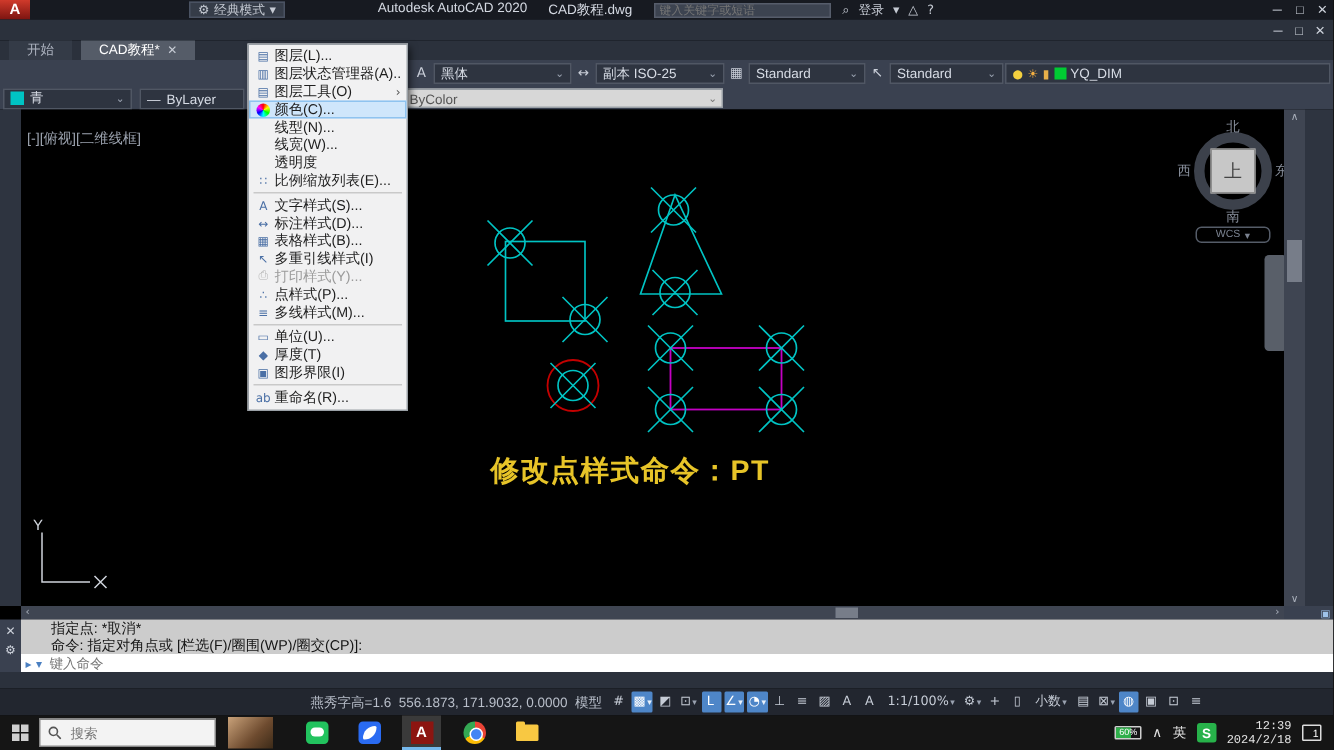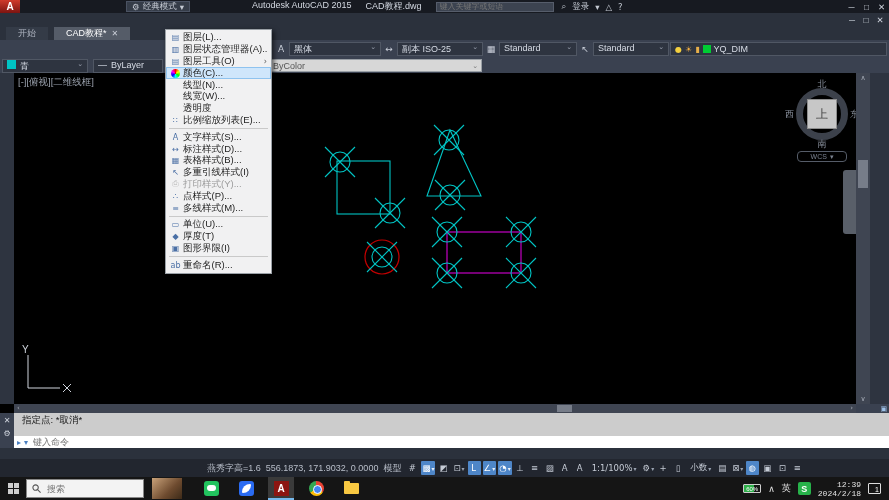--- a/index.html
+++ b/index.html
@@ -38,21 +38,21 @@
   .ftab{height:13px;line-height:13px;padding:0 12px;background:#343b47;margin-left:6px;
         display:flex;align-items:center;gap:5px;}
   .ftab.on{background:#555c68;color:#fff;}
   .ftab .x{font-size:8px;color:#c8cdd6;}
 
   
   .toolbar2{position:absolute;left:0;top:40px;width:889px;height:18px;background:#3a4150;
             display:flex;align-items:center;padding:0 2px;gap:1px;}
   .toolbar2 .tbi{width:15px;height:14px;display:flex;align-items:center;justify-content:center;
                  font-size:9px;color:#c9ced8;}
-  .combo{background:#2e3440;border:1px solid #505764;height:14px;display:flex;
+  .combo{background:#2e3440;border:1px solid #505764;height:14px;display:flex;align-items:center;
          font-size:9px;color:#d7dce5;padding:0 4px;gap:4px;white-space:nowrap;}
   .combo .cv{flex:1;overflow:hidden;}
   .combo .caret{font-size:7px;color:#9aa2b0;}
   .stylico{width:14px;text-align:center;font-size:9px;color:#c9ced8;}
   .layerbox{display:flex;align-items:center;gap:3px;background:#2e3440;border:1px solid #505764;
             height:14px;padding:0 4px;font-size:9px;color:#d7dce5;flex:1;}
   .lg{width:8px;height:8px;background:var(--c-layer_green,#0c3);display:inline-block;}
   .li{font-size:8px;}
 
   
@@ -60,21 +60,21 @@
            display:flex;align-items:center;padding:0 2px;}
   .swatch{width:9px;height:9px;background:var(--c-cyan,#0cc);display:inline-block;}
   .pcombo{width:86px;margin-right:5px;}
   .ltcombo{width:70px;}
   .pscombo{margin-left:5px;width:314px;background:#d7d7d7;border:1px solid #9aa0a6;color:#555;
            height:13px;display:flex;align-items:center;font-size:9px;padding-left:104px;gap:4px;}
   .pscombo .caret{margin-left:auto;margin-right:3px;font-size:7px;color:#777;}
 
   
   .drawing{position:absolute;left:14px;top:73px;width:842px;height:331px;background:#000;overflow:hidden;}
-  .vplabel{position:absolute;left:4px;top:3px;font-size:9.5px;color:#9ba2ae;}
+  .vplabel{position:absolute;left:4px;top:13px;font-size:9.5px;color:#9ba2ae;}
   .qtext{position:absolute;left:258px;top:13px;font-size:21px;font-weight:bold;
          color:var(--c-yellow,#e7c428);white-space:nowrap;letter-spacing:0.5px;}
   .atext{position:absolute;left:313px;top:228px;font-size:19px;font-weight:bold;
          color:var(--c-yellow,#e7c428);white-space:nowrap;letter-spacing:1px;}
   svg.canvas{position:absolute;left:0;top:0;}
 
   
   .viewcube{position:absolute;left:774px;top:7px;width:68px;height:68px;font-size:9px;color:#8a919e;}
   .vc-ring{position:absolute;left:8px;top:8px;width:52px;height:52px;border-radius:50%;
            border:7px solid #3c414b;}
@@ -121,21 +121,21 @@
   .mi.dis .mico{color:#b5b5b5;}
   .mi.cw .mico{font-size:0;width:9px;min-width:9px;height:9px;margin:0 3px;border-radius:50%;
                background:conic-gradient(#f00,#ff0,#0f0,#0ff,#00f,#f0f,#f00);}
   .msep{height:1px;background:#c9c9c9;margin:2px 3px;}
 
   
   .cmdarea{position:absolute;left:0;top:413px;width:889px;height:35px;background:#3a4150;}
   .cmdrail{position:absolute;left:0;top:0;width:14px;height:35px;display:flex;flex-direction:column;
            align-items:center;gap:4px;padding-top:3px;font-size:8px;color:#cfd4dd;}
   .cmdhist{position:absolute;left:14px;top:0;width:875px;height:23px;background:#cccccc;color:#151515;
-           font-size:9.5px;line-height:11px;padding:1px 8px;white-space:pre;}
+           font-size:9.5px;line-height:11px;padding:1px 20px;white-space:pre;}
   .cmdinput{position:absolute;left:14px;top:23px;width:875px;height:12px;background:#fff;
             display:flex;align-items:center;gap:3px;padding:0 3px;font-size:9px;color:#333;}
   .cmdinput .pic{color:#4a7fc1;font-size:8px;}
   .cmdinput input{flex:1;border:none;outline:none;font-size:9px;color:#333;font-family:inherit;background:transparent;}
 
   
   .layoutrow{position:absolute;left:0;top:448px;width:889px;height:11px;background:#2b313c;
              display:flex;align-items:center;font-size:8.5px;color:#c3c9d4;padding-left:3px;gap:2px;}
   .ltab{padding:0 8px;line-height:11px;}
   .ltab.on{background:#5a6170;color:#fff;}
@@ -206,21 +206,21 @@
         <span class="tbi ico"></span>
         <span class="tbi ico"></span>
         <span class="tbi ico"></span>
       </div>
     <div class="ws">
       <span class="ico">⚙</span>
       <span>经典模式</span>
       <span class="ico">▾</span>
     </div>
     <div class="wtitle">
-      <span>Autodesk AutoCAD 2015</span>
+      <span>Autodesk AutoCAD 2020</span>
       <span>CAD教程.dwg</span>
     </div>
     <input class="tsearch" placeholder="键入关键字或短语" style="">
     <div class="tright">
       <span class="ico">⌕</span>
       <span>登录</span>
       <span class="ico">▾</span>
       <span class="ico">△</span>
       <span class="ico">?</span>
     </div>
@@ -351,20 +351,21 @@
       <span class="tbi ico"></span>
       <span class="tbi ico"></span>
       <span class="tbi ico"></span>
       <span class="tbi ico"></span>
       <span class="tbi ico"></span>
       <span class="tbi ico"></span>
     </div>
 
   <div class="drawing">
     <div class="vplabel">[-][俯视][二维线框]</div>
+    <div class="atext">修改点样式命令：PT</div>
 
     <svg class="canvas" width="842" height="331" viewBox="0 0 842 331">
       <defs>
         <g id="pm" fill="none" style="stroke:var(--c-cyan,#00c4c4);" stroke-width="1.1">
           <circle r="10"></circle>
           <path d="M-15,-15 L15,15 M-15,15 L15,-15"></path>
         </g>
       </defs>
 
       <g fill="none" style="stroke:var(--c-cyan,#00c4c4);" stroke-width="1.1">
@@ -550,21 +551,21 @@
         <span class="mlabel">重命名(R)...</span>
         <span class="marrow ico"></span>
       </div>
     </div>
 
   <div class="cmdarea">
     <div class="cmdrail">
       <span class="ico">✕</span>
       <span class="ico">⚙</span>
     </div>
-    <div class="cmdhist"><span>指定点: *取消*</span><br></div>
+    <div class="cmdhist"><span>指定点: *取消*</span><br><span>命令: 指定对角点或 [栏选(F)/圈围(WP)/圈交(CP)]:</span></div>
     <div class="cmdinput">
       <span class="pic ico">▸</span>
       <span class="pic ico">▾</span>
       <input placeholder="键入命令" style="">
     </div>
   </div>
 
   <div class="layoutrow">
 
   <span class="ltab on"></span>

